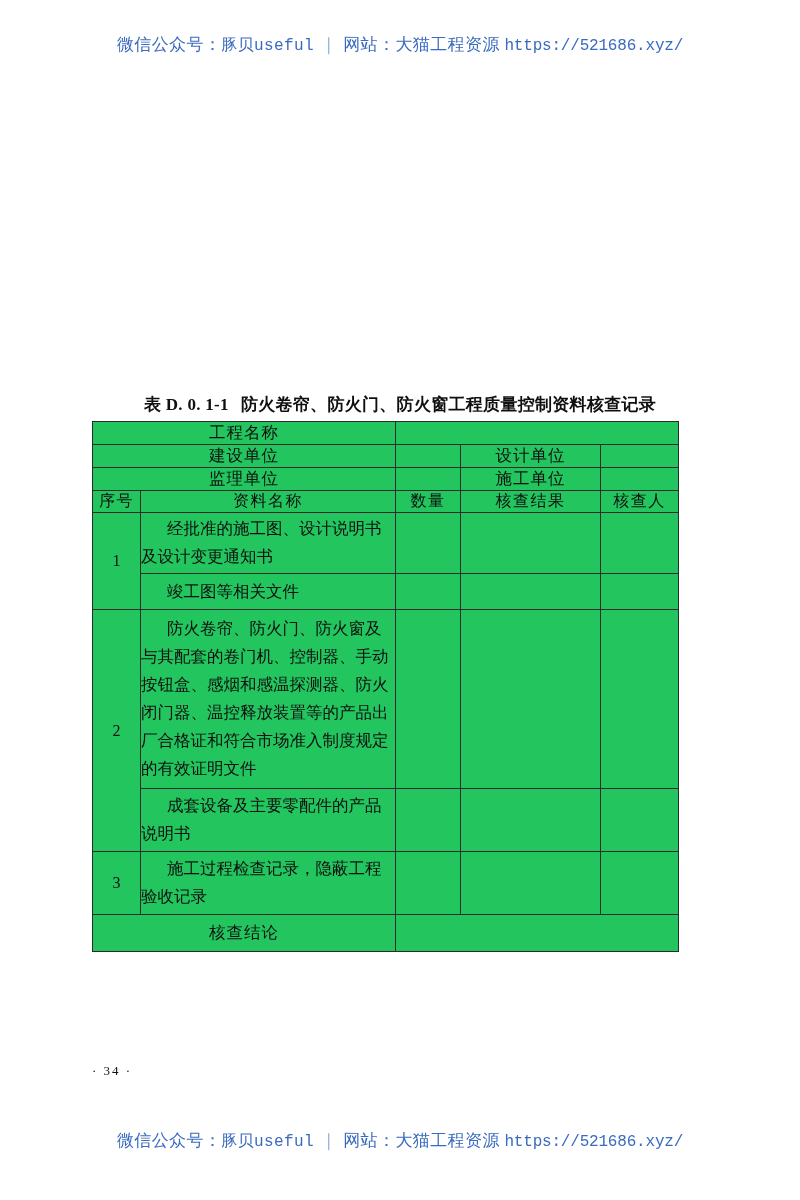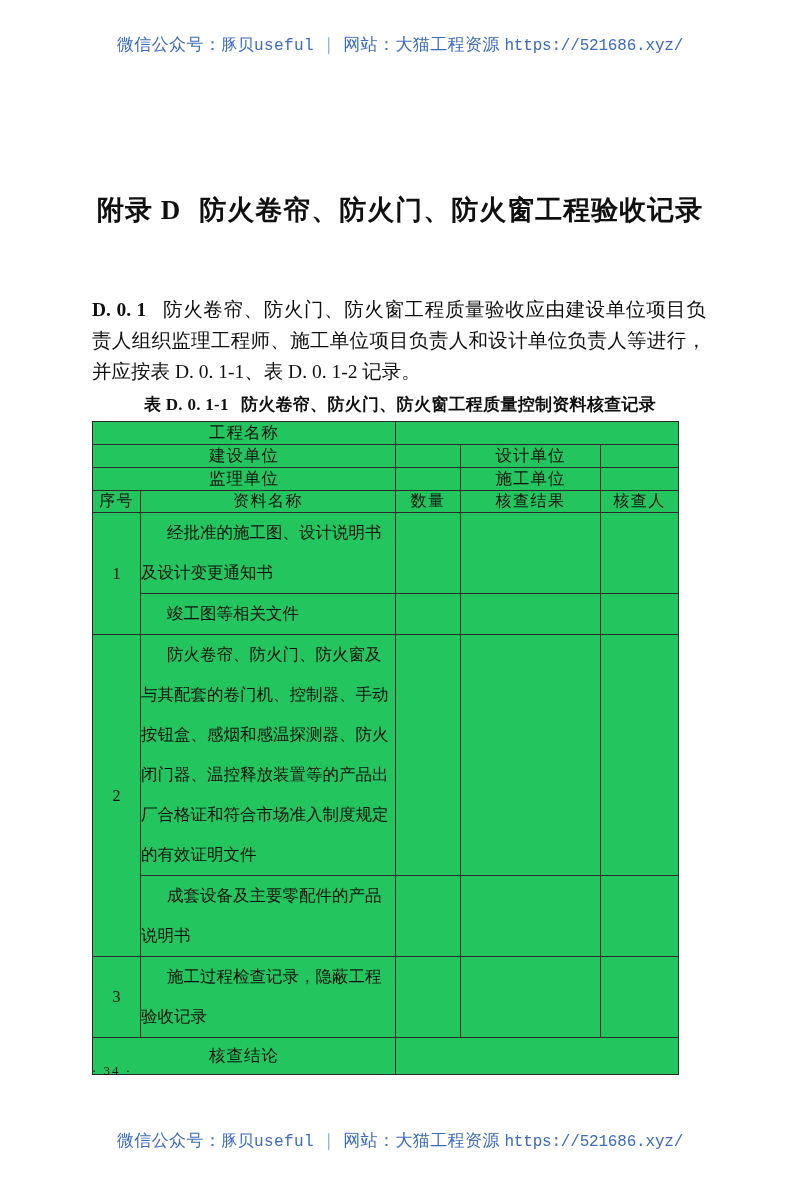--- a/index.html
+++ b/index.html
@@ -131,21 +131,21 @@
     font-size: 16px;
   }
   .cell-idx {
     text-align: center;
     font-size: 16px;
     font-family: "Liberation Serif", "DejaVu Serif", serif;
   }
   .cell-body {
     text-align: left;
     padding: 7px 10px 7px 12px;
-    line-height: 40px;
+    line-height: 28px;
     text-indent: 26px;
     font-size: 16.5px;
   }
   .cell-blank { }
 
   
   .page-number {
     position: absolute;
     top: 1063px;
     left: 92px;
@@ -157,27 +157,21 @@
 </style>
 </head>
 <body>
 
 <div class="page">
 
   <div class="watermark watermark-top">
     <span>微信公众号：</span><span class="lat">豚贝useful</span><span class="sep">｜</span><span>网站：</span><span>大猫工程资源</span> <span class="url">https://521686.xyz/</span>
   </div>
 
-  <div class="appendix-title">
-    <span>附录 D</span><span class="gap"></span><span>防火卷帘、防火门、防火窗工程验收记录</span>
-  </div>
-
-  <div class="clause">
-    <span class="num">D. 0. 1</span><span class="gap"></span><span>防火卷帘、防火门、防火窗工程质量验收应由建设单位项目负责人组织监理工程师、施工单位项目负责人和设计单位负责人等进行，并应按表 D. 0. 1-1、表 D. 0. 1-2 记录。</span>
-  </div>
+
 
   <div class="table-caption">
     <span>表 D. 0. 1-1</span><span class="gap"></span><span>防火卷帘、防火门、防火窗工程质量控制资料核查记录</span>
   </div>
 
   <div class="tbl-wrap">
     <table class="doc-table">
       <colgroup>
         <col style="width:48px">
         <col style="width:255px">

